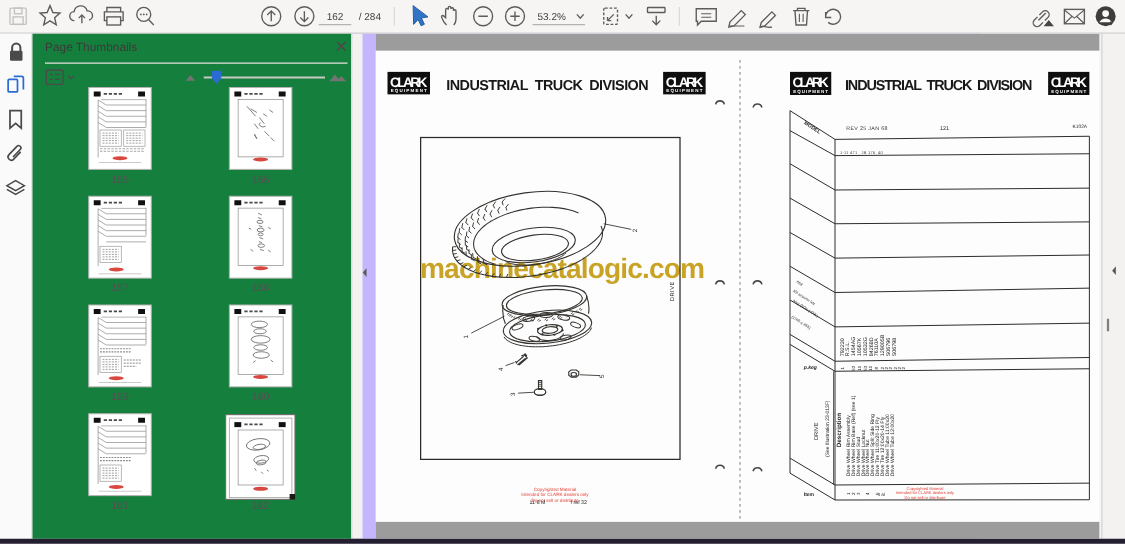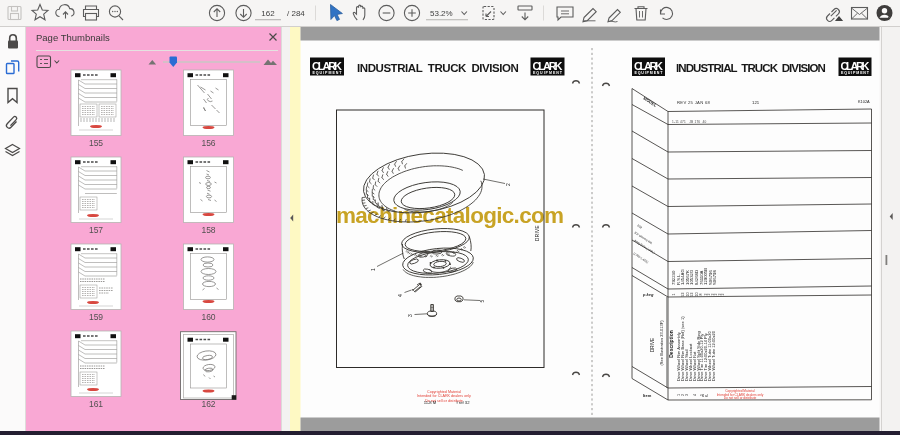--- a/index.html
+++ b/index.html
@@ -123,21 +123,21 @@
 
   <path d="M16.5 94.5 l-5.5 5.8 a2.6 2.6 0 0 1 -3.8 -3.6 l6.3 -6.6 a1.8 1.8 0 0 1 2.7 2.5 l-5.8 6" fill="none" stroke="#4c4a49" stroke-width="1.3"></path>
 
   <g fill="none" stroke="#4c4a49" stroke-width="1.2">
     <path d="M12.5 117.5 l7 4 l-7 4 l-7 -4 z"></path>
     <path d="M5.5 124.5 l7 4 l7 -4"></path>
   </g>
 </svg>
 </div>
 
-<div class="abs" id="panel" style="left:26px;top:27px;width:255px;height:404px;background:#f9a8d4;">
+<div class="abs" id="panel" style="left:26px;top:27px;width:255px;height:404px;background:#15803d;">
 <svg width="264" height="404" viewBox="26 27 264 404" style="position:absolute;left:0;top:0;">
 
   <text x="36" y="41" font-size="9.5" fill="#3b3a39">Page Thumbnails</text>
 
   <path d="M269.5 33.5 l7 7 m0 -7 l-7 7" stroke="#4c4a49" stroke-width="1.2"></path>
 
   <path d="M36 50.5 h242" stroke="#e4e2e0" stroke-width="1"></path>
 
   <g fill="none" stroke="#4c4a49" stroke-width="1.1">
     <rect x="37" y="56" width="13.5" height="11.5" rx="1.5"></rect>
@@ -291,21 +291,21 @@
       <use href="#redmark" x="25" y="56.5"></use>
     </g>
     <rect x="48.2" y="62.7" width="4.5" height="4.5" fill="#1b1a19"></rect>
   </g>
 
   <text x="208.5" y="424" font-size="8.5" fill="#525150" text-anchor="middle">162</text>
 </svg>
 </div>
 </div>
 
-<div class="abs" id="doc" style="left:281px;top:27px;width:503px;height:404px;background:#fef9c3;">
+<div class="abs" id="doc" style="left:281px;top:27px;width:503px;height:404px;background:#c4b5fd;">
 <svg width="619" height="404" viewBox="281 27 619 404" style="position:absolute;left:0;top:0;">
 
   <rect x="281" y="27" width="9" height="404" fill="#f3f2f1"></rect>
   <path d="M281.5 27 v404" stroke="#dcdad8" stroke-width="1"></path>
 
   <rect x="300.5" y="27" width="579" height="404" fill="#fdfdfd"></rect>
 
   <rect x="300.5" y="27" width="579" height="13.5" fill="#9c9c9c"></rect>
 
   <rect x="300.5" y="417.5" width="579" height="13.5" fill="#9c9c9c"></rect>

